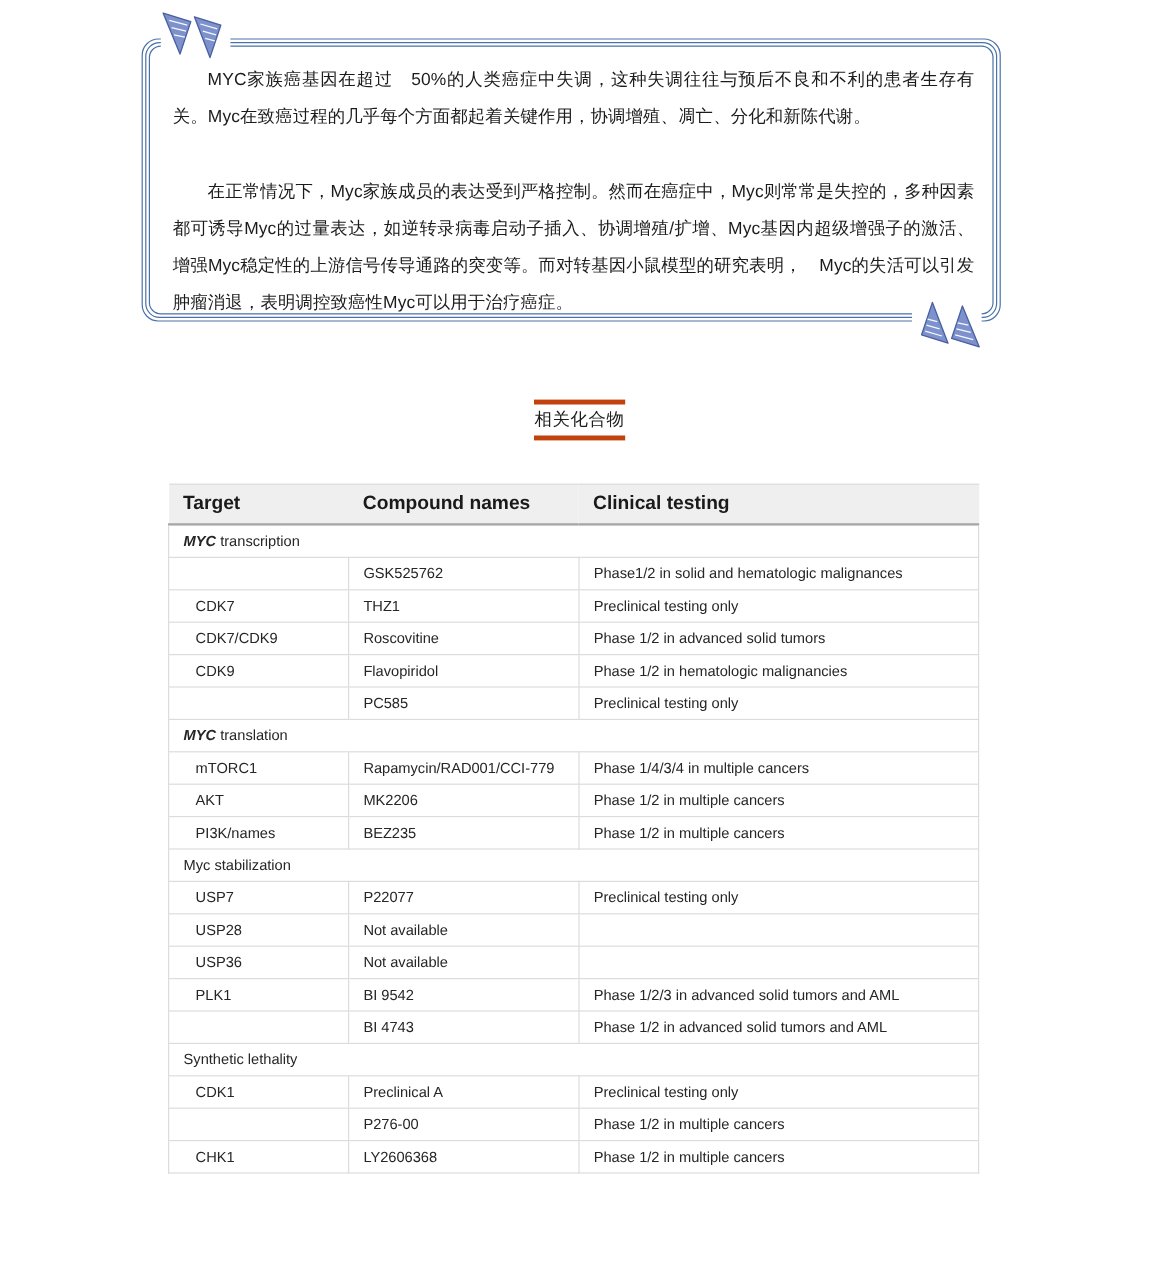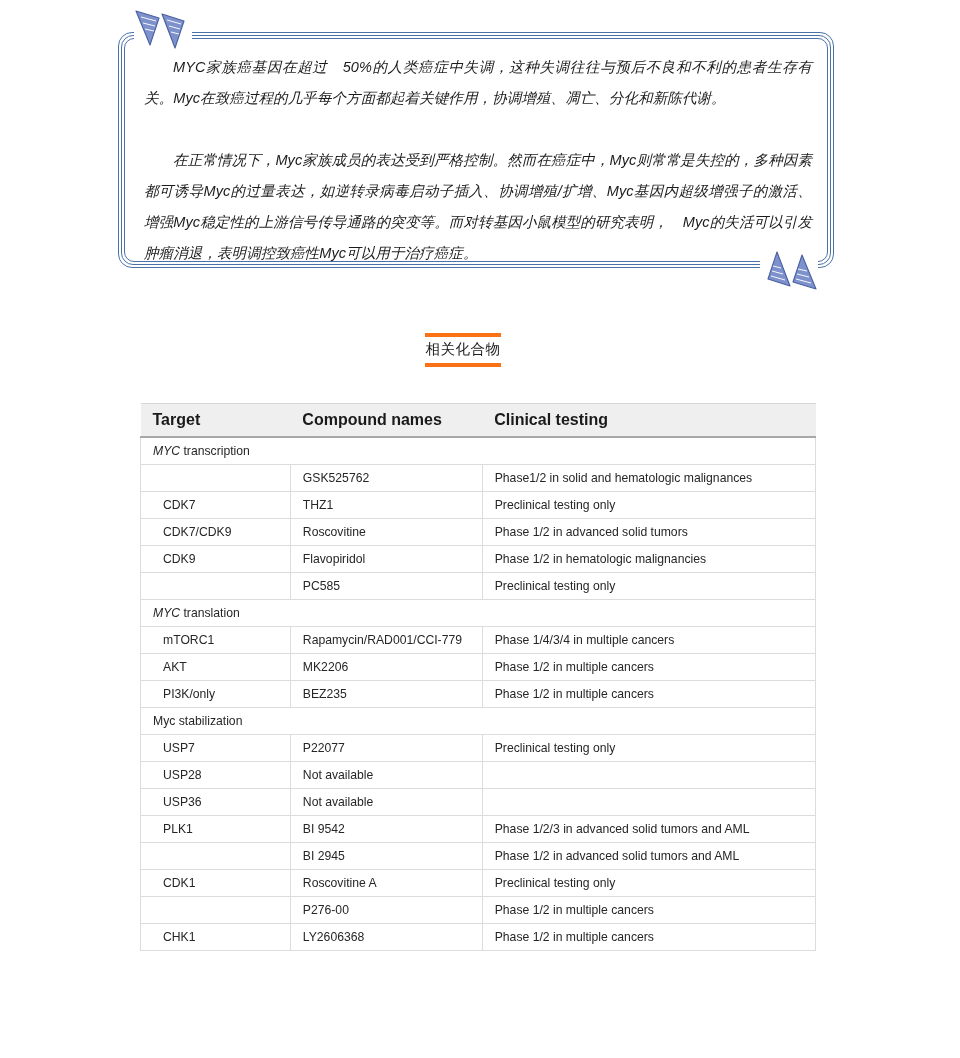--- a/index.html
+++ b/index.html
@@ -76,32 +76,31 @@
     bottom: 14px;
     font-size: 14.5px;
     line-height: 31px;
     color: #1b1b1b;
     letter-spacing: 0.1px;
   }
   #intro-text p {
     margin: 0 0 31px 0;
     text-indent: 2em;
     text-align: justify;
-    font-style: italic;
   }
   #intro-text p:last-child { margin-bottom: 0; }
 
   
   #section-heading {
     position: absolute;
-    left: 425px;
+    left: 445px;
     top: 333px;
     width: 76px;
     height: 34px;
-    background: #f97316;
+    background: #c2410c;
     display: flex;
     align-items: center;
     justify-content: center;
   }
   #section-heading .pill {
     background: #ffffff;
     border-radius: 5px;
     padding: 3px 9px 4px 9px;
     font-size: 14.5px;
     color: #1b1b1b;
@@ -140,21 +139,21 @@
     padding: 6px 0 6px 12px;
     border: 1px solid #dcdcdc;
     vertical-align: middle;
     height: 11px;
   }
   table.ctab tbody tr.group td {
     border-left: 1px solid #dcdcdc;
     border-right: 1px solid #dcdcdc;
     padding-left: 12px;
   }
-  table.ctab tbody tr.group td .grp-em { font-style: italic; }
+  table.ctab tbody tr.group td .grp-em { font-style: italic; font-weight: bold; }
   table.ctab tbody tr.data td.tgt { padding-left: 22px; }
 </style>
 </head>
 <body>
 
 <div id="intro-card">
   <div class="frame-line l1"></div>
   <div class="frame-line l2"></div>
   <div class="frame-line l3"></div>
 
@@ -255,21 +254,21 @@
           <td class="tgt">mTORC1</td>
           <td class="cmp">Rapamycin/RAD001/CCI-779</td>
           <td class="cln">Phase 1/4/3/4 in multiple cancers</td>
         </tr>
         <tr class="data">
           <td class="tgt">AKT</td>
           <td class="cmp">MK2206</td>
           <td class="cln">Phase 1/2 in multiple cancers</td>
         </tr>
         <tr class="data">
-          <td class="tgt">PI3K/only</td>
+          <td class="tgt">PI3K/names</td>
           <td class="cmp">BEZ235</td>
           <td class="cln">Phase 1/2 in multiple cancers</td>
         </tr>
         <tr class="group">
           <td colspan="3"><span>Myc stabilization</span></td>
         </tr>
         <tr class="data">
           <td class="tgt">USP7</td>
           <td class="cmp">P22077</td>
           <td class="cln">Preclinical testing only</td>
@@ -284,26 +283,29 @@
           <td class="cmp">Not available</td>
           <td class="cln"></td>
         </tr>
         <tr class="data">
           <td class="tgt">PLK1</td>
           <td class="cmp">BI 9542</td>
           <td class="cln">Phase 1/2/3 in advanced solid tumors and AML</td>
         </tr>
         <tr class="data">
           <td class="tgt"></td>
-          <td class="cmp">BI 2945</td>
+          <td class="cmp">BI 4743</td>
           <td class="cln">Phase 1/2 in advanced solid tumors and AML</td>
         </tr>
+        <tr class="group">
+          <td colspan="3"><span>Synthetic lethality</span></td>
+        </tr>
         <tr class="data">
           <td class="tgt">CDK1</td>
-          <td class="cmp">Roscovitine A</td>
+          <td class="cmp">Preclinical A</td>
           <td class="cln">Preclinical testing only</td>
         </tr>
         <tr class="data">
           <td class="tgt"></td>
           <td class="cmp">P276-00</td>
           <td class="cln">Phase 1/2 in multiple cancers</td>
         </tr>
         <tr class="data">
           <td class="tgt">CHK1</td>
           <td class="cmp">LY2606368</td>

